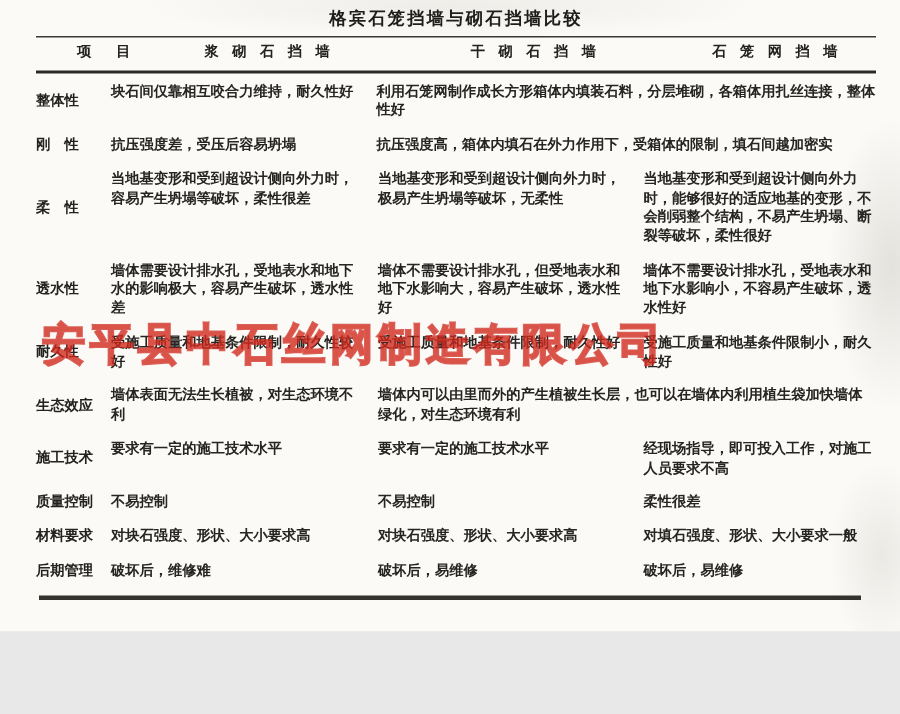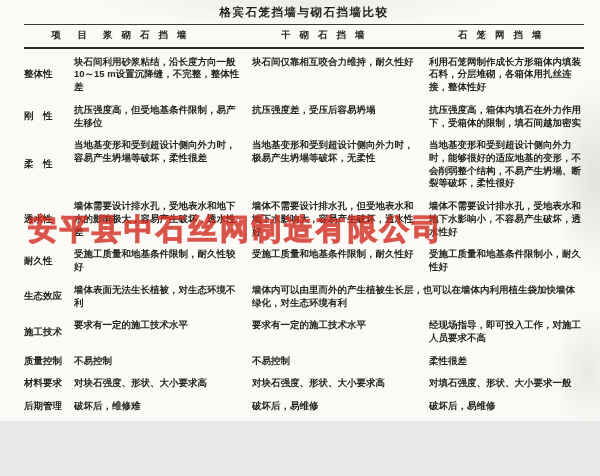--- a/index.html
+++ b/index.html
@@ -27,21 +27,21 @@
   }
   .thead {
     display:flex;
     border-top:1.5px solid #3a3934;
     border-bottom:2.5px solid #2b2a26;
     padding:4px 0 5px 0;
     font-weight:bold;
     font-size:10.5px;
     color:#23221f;
   }
-  .thead .cell { letter-spacing:9px; text-indent:9px; }
+  .thead .cell { text-align:center; letter-spacing:9px; text-indent:9px; }
   .thead .c1 { text-align:right; letter-spacing:7px; text-indent:6px;margin-left:20px; }
   .tbody { padding-top:7px; }
   .row { display:flex; align-items:flex-start; margin-bottom:10px; }
   .cell { font-size:9.5px; line-height:1.34; font-weight:600; }
   .c1 { flex:0 0 50px; align-self:center; font-weight:bold; color:#23221f; }
   .c2 { flex:0 0 168px; padding-right:10px; }
   .c3 { flex:0 0 167px; padding-right:10px; }
   .c4 { flex:1 1 auto; }
   .bottom-rule { border-top:3px solid #33322d; margin:2px 10px 0 2px; }
   .watermark {
@@ -70,28 +70,26 @@
       <div class="cell c1">项 目</div>
       <div class="cell c2">浆砌石挡墙</div>
       <div class="cell c3">干砌石挡墙</div>
       <div class="cell c4">石笼网挡墙</div>
     </div>
 
     <div class="tbody">
 
       <div class="row">
         <div class="cell c1">整体性</div>
-        <div class="cell c2">块石间利用砂浆粘结，沿长度方向一般10～15 m设置沉降缝，不完整，整体性差</div>
         <div class="cell c3">块石间仅靠相互咬合力维持，耐久性好</div>
         <div class="cell c4">利用石笼网制作成长方形箱体内填装石料，分层堆砌，各箱体用扎丝连接，整体性好</div>
       </div>
 
       <div class="row">
         <div class="cell c1">刚　性</div>
-        <div class="cell c2">抗压强度高，但受地基条件限制，易产生移位</div>
         <div class="cell c3">抗压强度差，受压后容易坍塌</div>
         <div class="cell c4">抗压强度高，箱体内填石在外力作用下，受箱体的限制，填石间越加密实</div>
       </div>
 
       <div class="row">
         <div class="cell c1">柔　性</div>
         <div class="cell c2">当地基变形和受到超设计侧向外力时，容易产生坍塌等破坏，柔性很差</div>
         <div class="cell c3">当地基变形和受到超设计侧向外力时，极易产生坍塌等破坏，无柔性</div>
         <div class="cell c4">当地基变形和受到超设计侧向外力时，能够很好的适应地基的变形，不会削弱整个结构，不易产生坍塌、断裂等破坏，柔性很好</div>
       </div>

